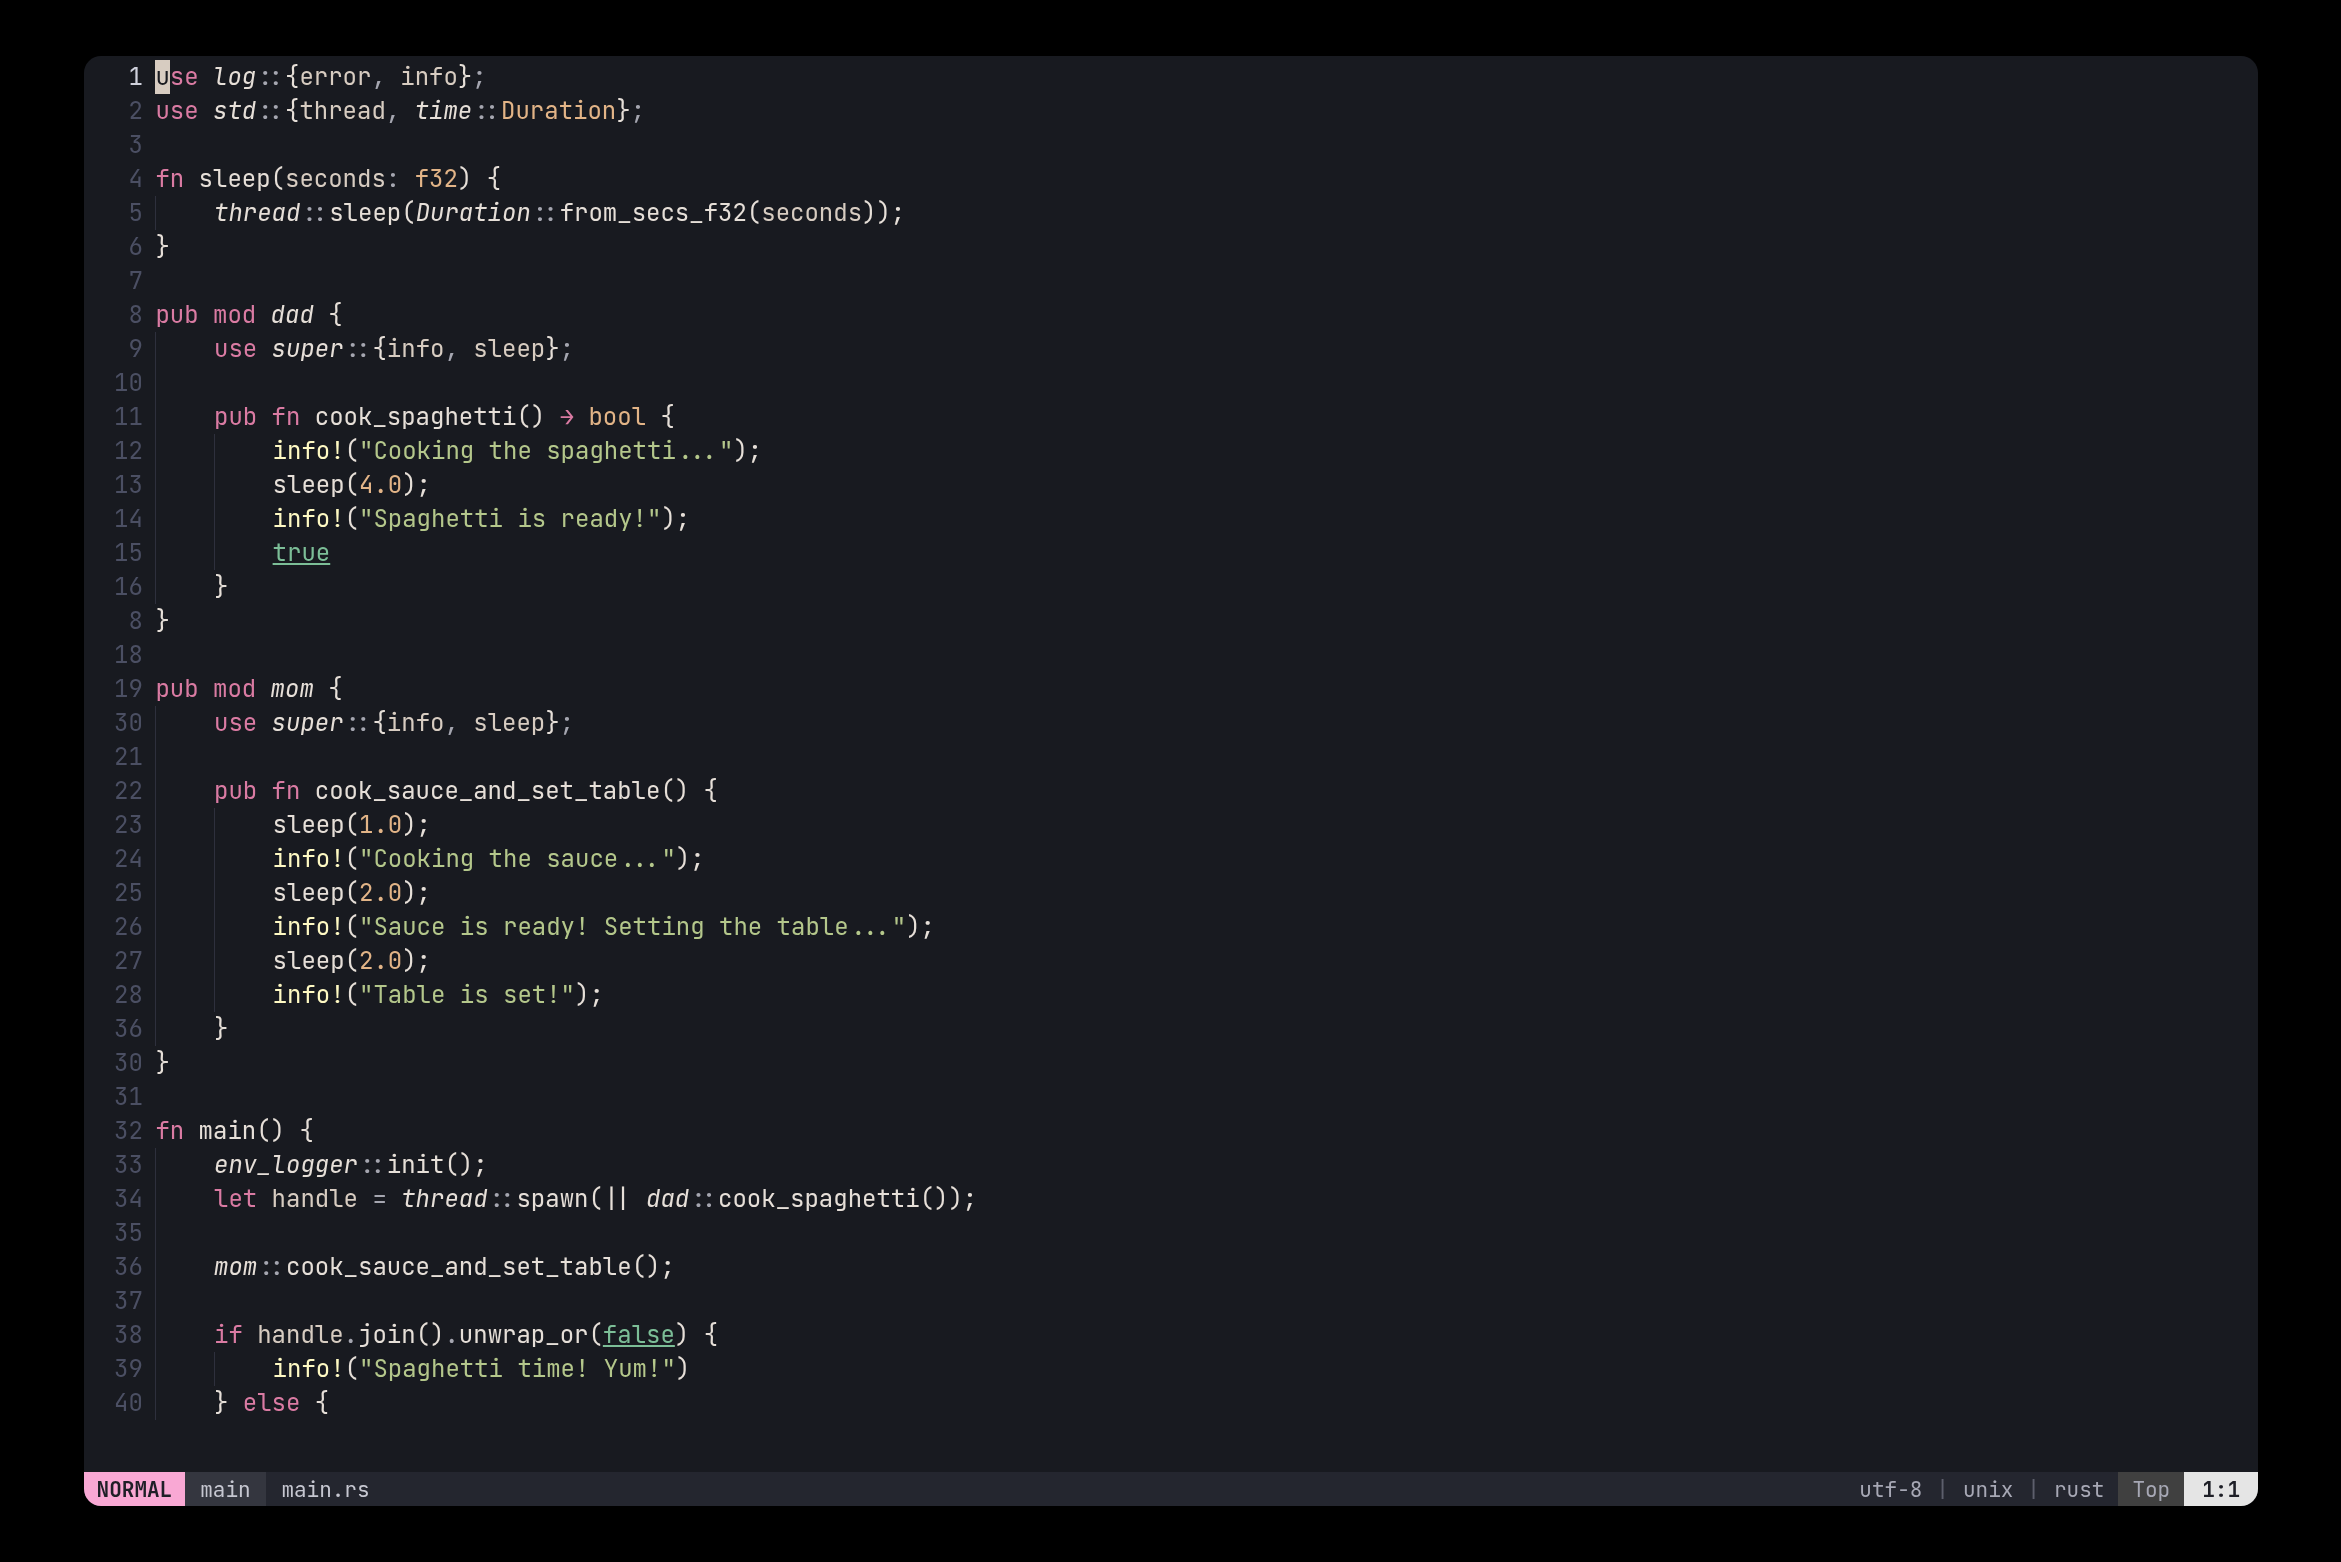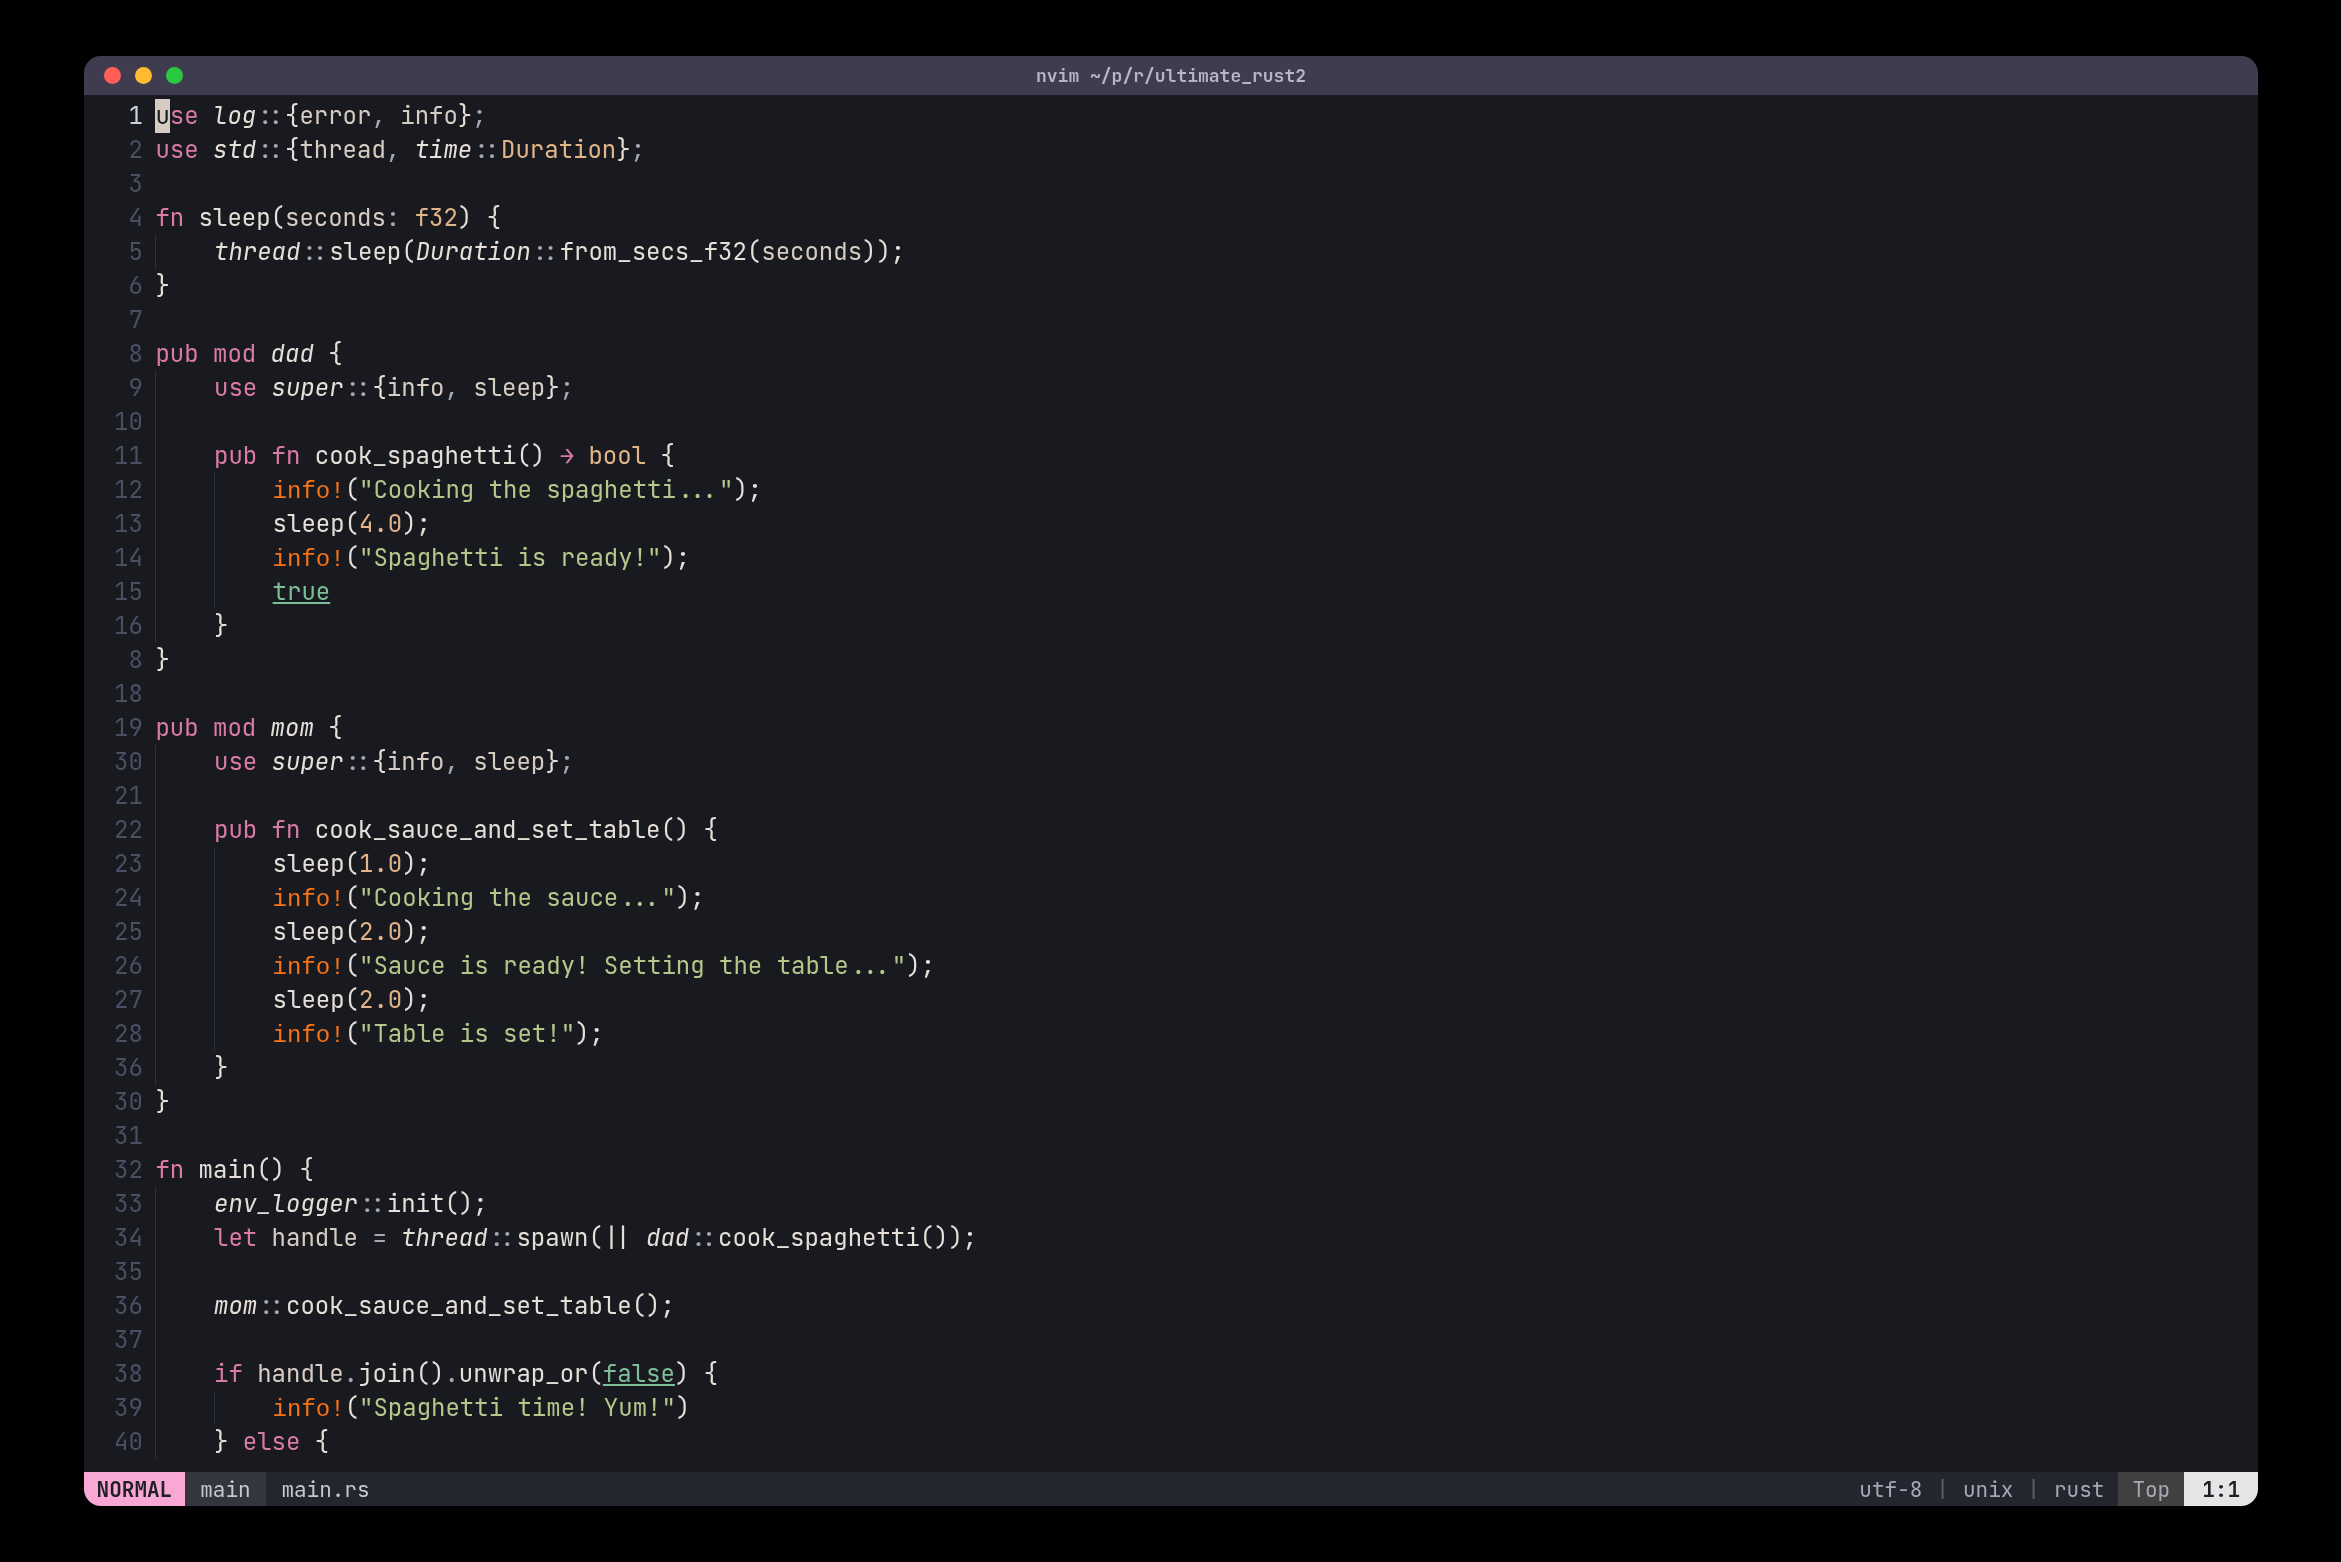--- a/index.html
+++ b/index.html
@@ -66,21 +66,21 @@
     color: #d7ccc1;
     position: relative;
     padding-left: 1.4px;
   }
   .code .row { height: 34px; display: block; position: relative; }
   .tok-kw     { color: #da7ba3; } 
   .tok-kw2    { color: #7cbe97; text-decoration: underline; } 
   .tok-it     { font-style: italic; color: #e6dfd8; } 
   .tok-type   { color: #e2b487; } 
   .tok-fn     { color: #e6dfd8; } 
-  .tok-macro  { color: #f97316; font-family: Liberation Mono, monospace; } 
+  .tok-macro  { color: #fef9c3; } 
   .tok-str    { color: #b4c78b; }
   .tok-num    { color: #e2b487; }
   .tok-delim  { color: #e6dfd8; }
   .tok-punct  { color: #a5a6b0; }
   .tok-op     { color: #da7ba3; }
   .tok-id     { color: #d7ccc1; }
   .cursor-block {
     display: inline-block;
     background: #d7ccc1;
     color: #181a20;
@@ -133,28 +133,20 @@
     padding: 0 18px;
     height: 100%;
     display: flex; align-items: center;
   }
 </style>
 </head>
 <body>
 
 <div class="window">
 
-  <div class="titlebar">
-    <div class="traffic-lights">
-      <div class="light red"></div>
-      <div class="light yellow"></div>
-      <div class="light green"></div>
-    </div>
-    <div class="title">nvim ~/p/r/ultimate_rust2</div>
-  </div>
 
   <div class="editor">
     <div class="gutter" id="gutter">
         <div class="cur">1</div>
         <div>2</div>
         <div>3</div>
         <div>4</div>
         <div>5</div>
         <div>6</div>
         <div>7</div>

